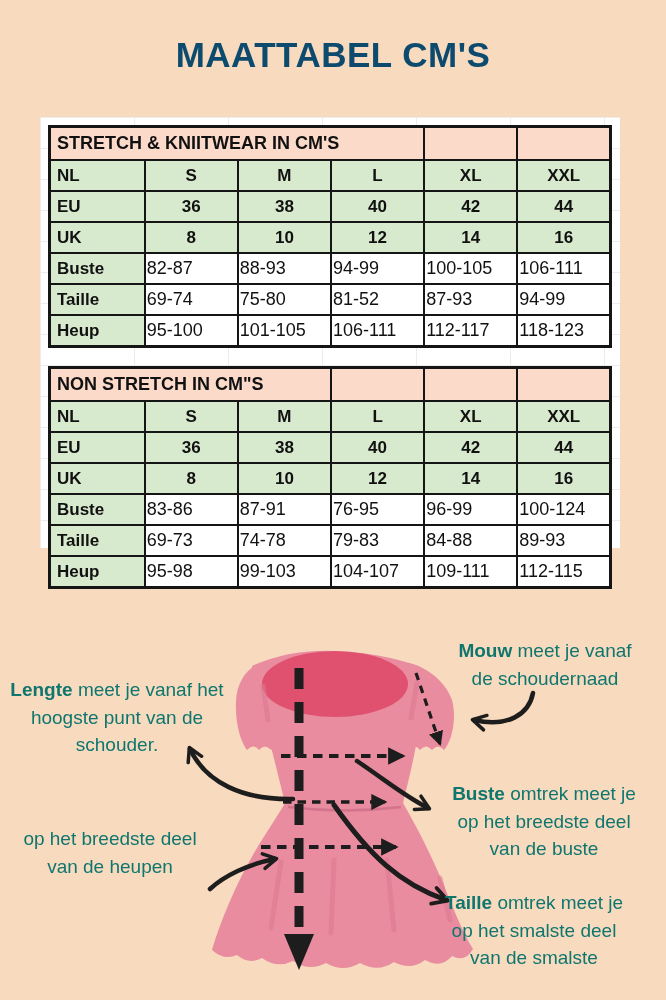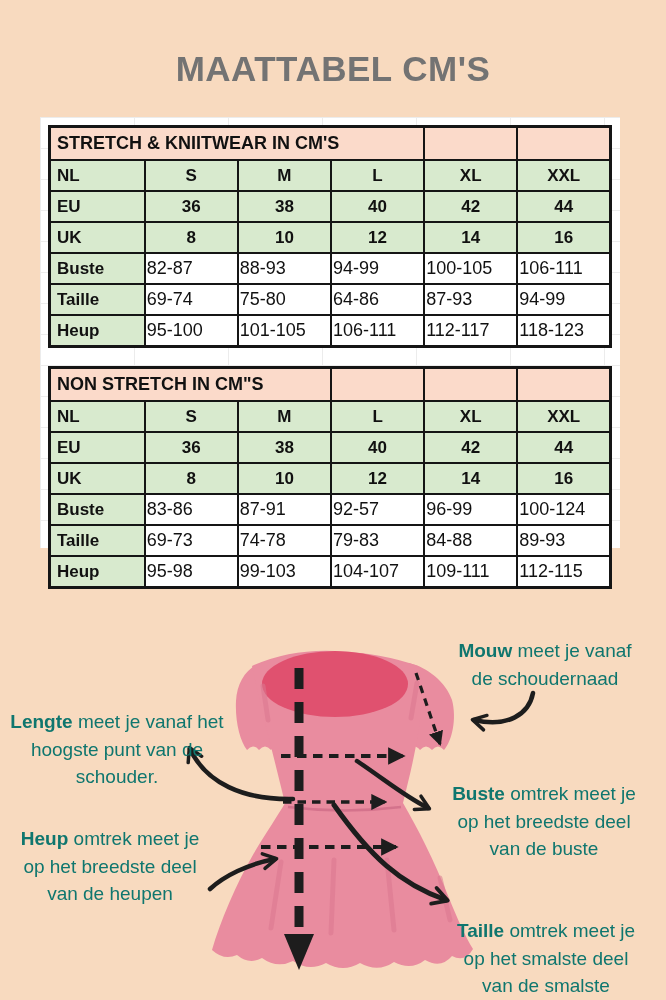--- a/index.html
+++ b/index.html
@@ -3,22 +3,22 @@
 <meta charset="utf-8">
 <style>
   html,body{margin:0;padding:0;}
   body{
     width:666px;height:1000px;position:relative;overflow:hidden;
     background:#F8DABF;
     font-family:"Liberation Sans", sans-serif;
   }
   
   .title{
-    position:absolute;top:49px;left:0;width:666px;text-align:center;
-    font-size:35px;font-weight:800;letter-spacing:.5px;color:#737373;
+    position:absolute;top:35px;left:0;width:666px;text-align:center;
+    font-size:35px;font-weight:800;letter-spacing:.5px;color:#0c4a6e;
   }
   
   .sheet{
     position:absolute;left:40px;top:117px;width:580px;height:431px;
     box-sizing:border-box;padding:8px;
     background-color:#ffffff;
     background-image:
       repeating-linear-gradient(to right,#ececec 0 1px,transparent 1px 94px),
       repeating-linear-gradient(to bottom,#ececec 0 1px,transparent 1px 31px);
   }
@@ -39,24 +39,24 @@
   .cell.mea{background:#ffffff;text-align:left;font-weight:400;font-size:18px;padding:0 1px;border-radius:7px;}
   
   .diagram{position:absolute;left:0;top:620px;width:666px;height:380px;}
   .diagram svg{position:absolute;left:0;top:0;}
   .ann{
     position:absolute;text-align:center;color:#0f766e;
     font-size:19px;line-height:27.5px;font-weight:400;
   }
   .ann b{font-weight:700;}
   .ann p{margin:0;}
-  .ann-lengte{left:6px;top:56px;width:222px;margin-top:32px;}
+  .ann-lengte{left:6px;top:56px;width:222px;}
   .ann-mouw{left:437px;top:17px;width:216px;}
   .ann-buste{left:436px;top:160px;width:216px;}
-  .ann-taille{left:442px;top:269px;width:208px;margin-top:28px;}
+  .ann-taille{left:430px;top:269px;width:208px;}
   .ann-heup{left:8px;top:205px;width:204px;}
 </style>
 </head>
 <body>
 
 <div class="title">MAATTABEL CM'S</div>
 
 <div class="sheet">
 
   <table class="size-table first">
@@ -103,21 +103,21 @@
         <td class="cell mea">82-87</td>
         <td class="cell mea">88-93</td>
         <td class="cell mea">94-99</td>
         <td class="cell mea">100-105</td>
         <td class="cell mea">106-111</td>
       </tr>
       <tr>
         <td class="cell lab">Taille</td>
         <td class="cell mea">69-74</td>
         <td class="cell mea">75-80</td>
-        <td class="cell mea">64-86</td>
+        <td class="cell mea">81-52</td>
         <td class="cell mea">87-93</td>
         <td class="cell mea">94-99</td>
       </tr>
       <tr>
         <td class="cell lab">Heup</td>
         <td class="cell mea">95-100</td>
         <td class="cell mea">101-105</td>
         <td class="cell mea">106-111</td>
         <td class="cell mea">112-117</td>
         <td class="cell mea">118-123</td>
@@ -162,21 +162,21 @@
         <td class="cell siz">8</td>
         <td class="cell siz">10</td>
         <td class="cell siz">12</td>
         <td class="cell siz">14</td>
         <td class="cell siz">16</td>
       </tr>
       <tr>
         <td class="cell lab">Buste</td>
         <td class="cell mea">83-86</td>
         <td class="cell mea">87-91</td>
-        <td class="cell mea">92-57</td>
+        <td class="cell mea">76-95</td>
         <td class="cell mea">96-99</td>
         <td class="cell mea">100-124</td>
       </tr>
       <tr>
         <td class="cell lab">Taille</td>
         <td class="cell mea">69-73</td>
         <td class="cell mea">74-78</td>
         <td class="cell mea">79-83</td>
         <td class="cell mea">84-88</td>
         <td class="cell mea">89-93</td>
@@ -255,17 +255,16 @@
     <p>van de buste</p>
   </div>
 
   <div class="ann ann-taille">
     <p><b>Taille</b><span> omtrek meet je</span></p>
     <p>op het smalste deel</p>
     <p>van de smalste</p>
   </div>
 
   <div class="ann ann-heup">
-    <p><b>Heup</b><span> omtrek meet je</span></p>
     <p>op het breedste deel</p>
     <p>van de heupen</p>
   </div>
 </div>
 
 </body></html>

